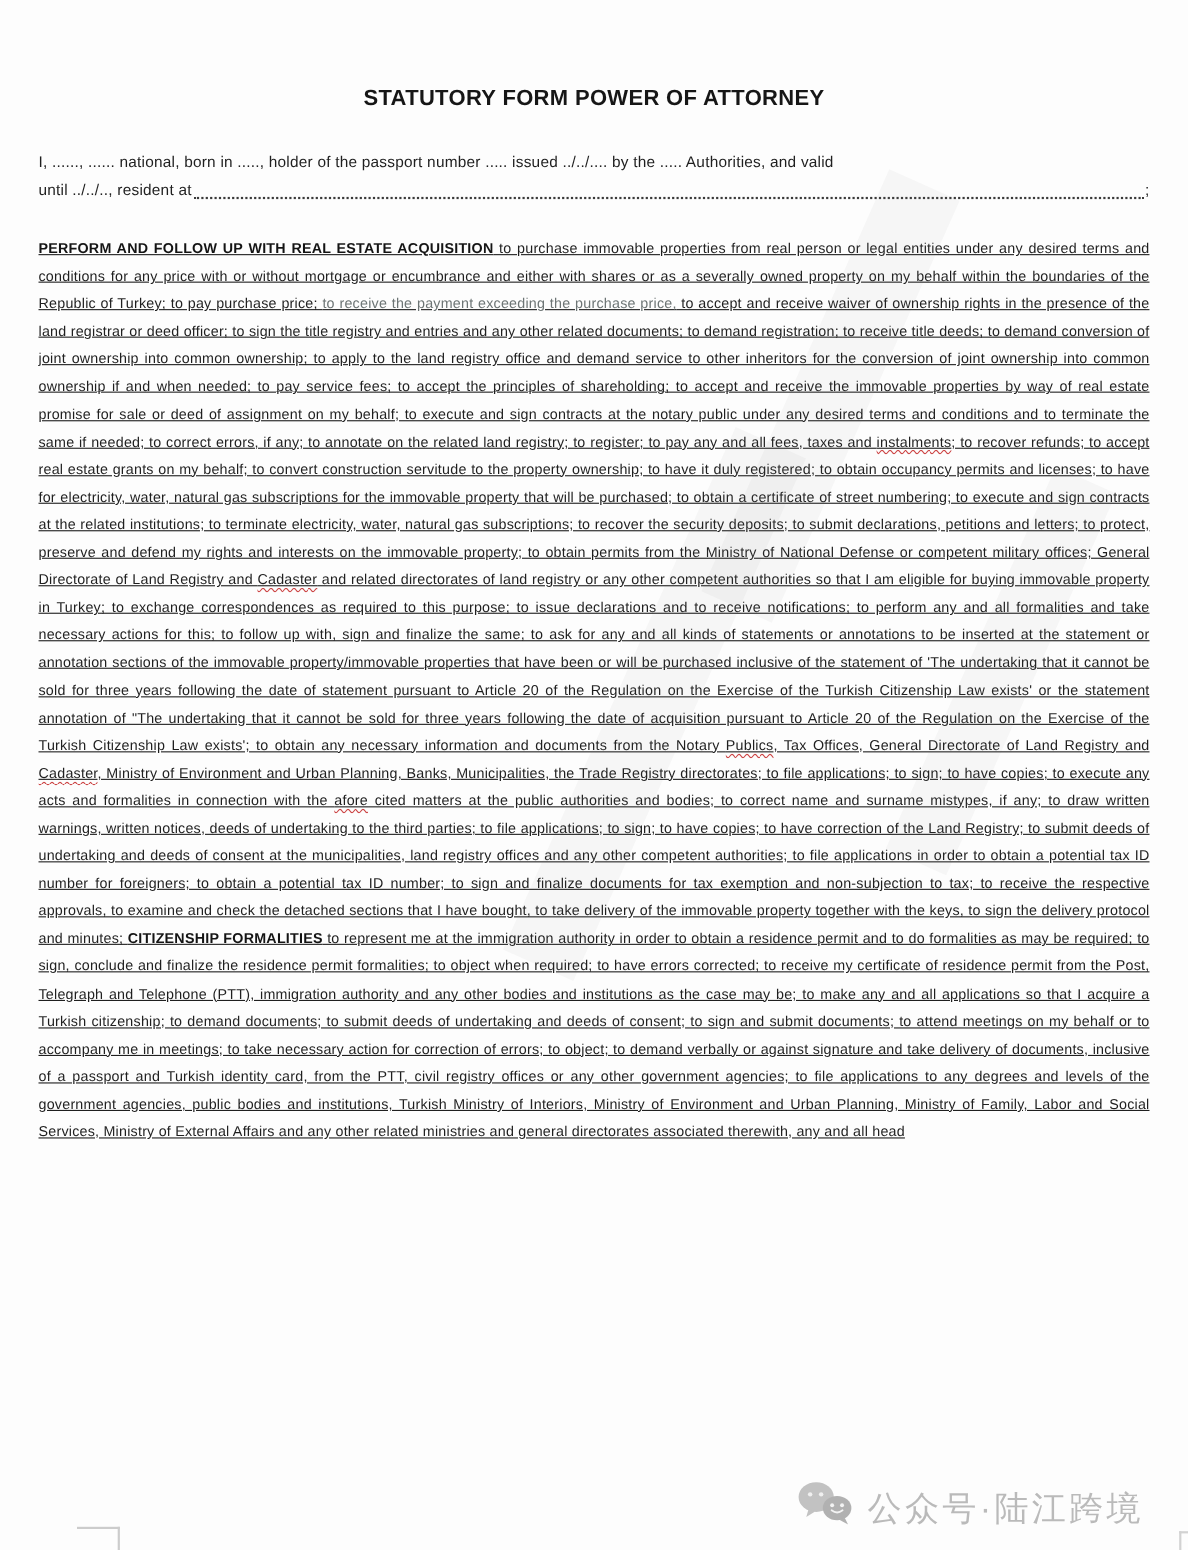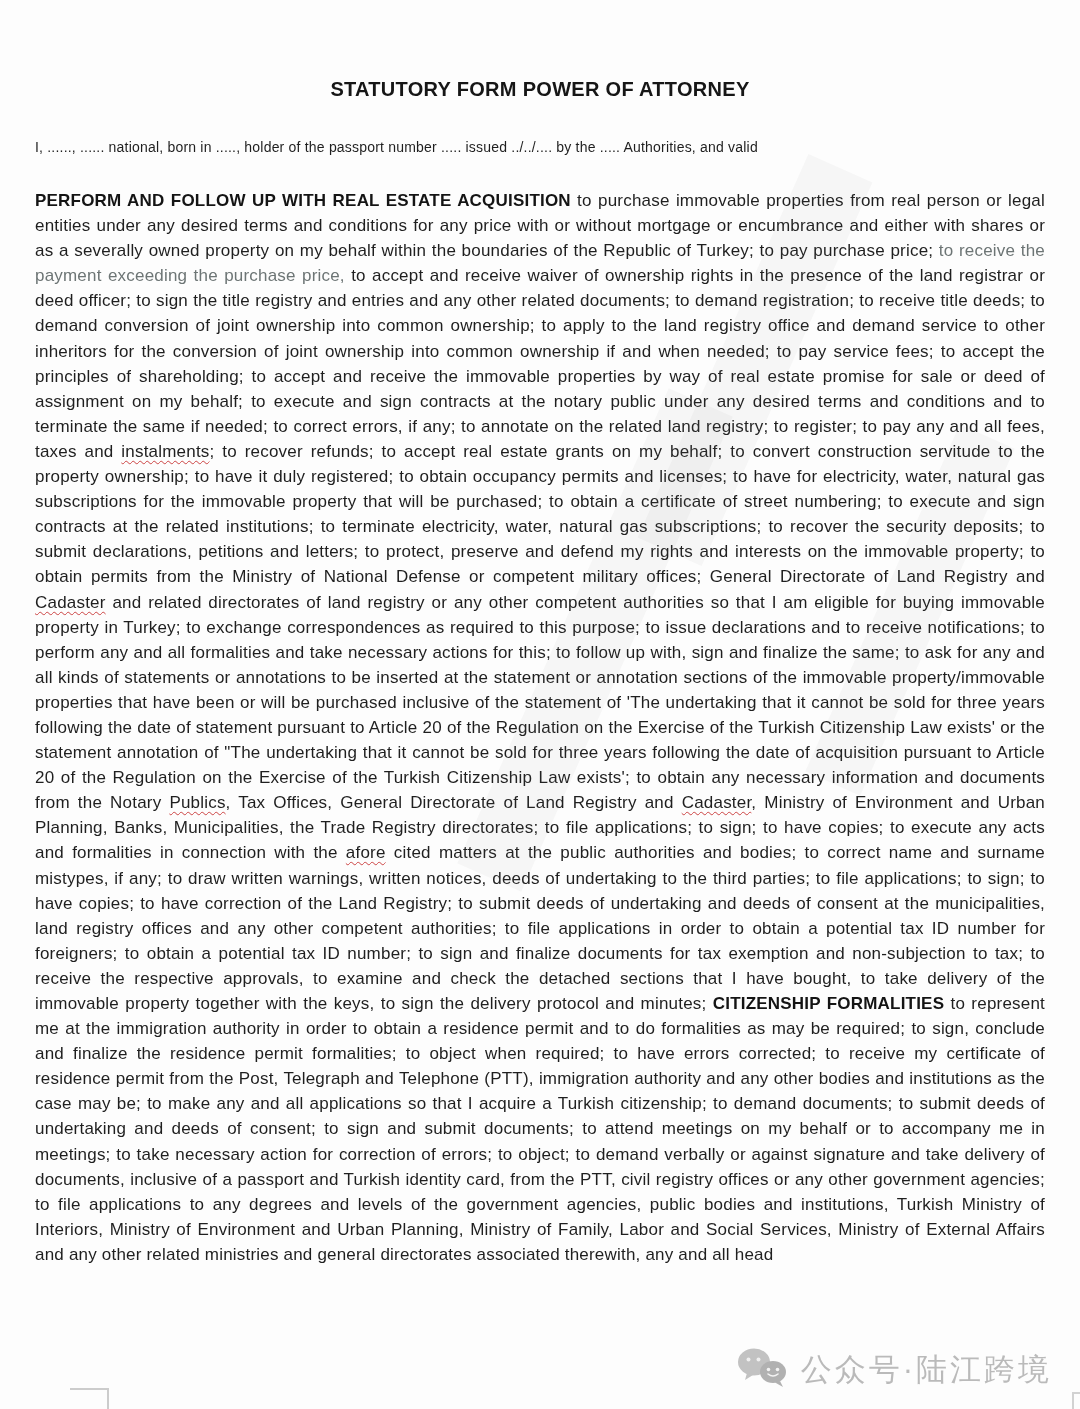--- a/index.html
+++ b/index.html
@@ -37,40 +37,41 @@
   .intro-line2{display:flex;align-items:flex-end;}
   .intro-line2 .pre{white-space:nowrap;}
   .dotfill{
     flex:1 1 auto;
     border-bottom:2px dotted #3a3a3a;
     margin:0 1px 4px 2px;
     height:1px;
   }
   .body-par{
     margin:28px 35px 0 35px;
-    font-size:17px;
+    font-size:13px;
     line-height:25.1px;
     letter-spacing:0.2px;
     text-align:justify;
+    text-decoration:underline;
   }
   .seg-bold{font-weight:700;color:#141414;}
   .seg-gray{color:var(--c-muted_phrase,#6d7575);}
   .seg-misspell{
     text-decoration-line:underline;
     text-decoration-style:wavy;
     text-decoration-color:var(--c-spellcheck_underline,#cc4444);
     text-decoration-thickness:1px;
     text-underline-offset:3px;
   }
   .watermark{
     position:absolute;
-    right:28px;
+    right:40px;
     bottom:16px;
     display:flex;
-    align-items:center;
+    align-items:flex-end;
     gap:12px;
     opacity:0.6;
   }
   .watermark-text{
     font-size:31px;
     color:var(--c-watermark,#8f8f8f);
     letter-spacing:3px;
     white-space:nowrap;
   }
   .corner-left{
@@ -88,20 +89,25 @@
 <div class="page">
 
   <div class="bg-mark m1"></div>
   <div class="bg-mark m2"></div>
   <div class="bg-mark m3"></div>
 
   <h1 class="title">STATUTORY FORM POWER OF ATTORNEY</h1>
 
   <div class="intro">
     <div class="intro-line1">I, ......, ...... national, born in ....., holder of the passport number ..... issued ../../.... by the ..... Authorities, and valid</div>
+    <div class="intro-line2">
+      <span class="pre">until ../../.., resident at</span>
+      <span class="dotfill"></span>
+      <span>;</span>
+    </div>
   </div>
 
   <p class="body-par"><span class="seg-bold">PERFORM AND FOLLOW UP WITH REAL ESTATE ACQUISITION</span><span class="seg-normal"> to purchase immovable properties from real person or legal entities under any desired terms and conditions for any price with or without mortgage or encumbrance and either with shares or as a severally owned property on my behalf within the boundaries of the Republic of Turkey; to pay purchase price; </span><span class="seg-gray">to receive the payment exceeding the purchase price,</span><span class="seg-normal"> to accept and receive waiver of ownership rights in the presence of the land registrar or deed officer; to sign the title registry and entries and any other related documents; to demand registration; to receive title deeds; to demand conversion of joint ownership into common ownership; to apply to the land registry office and demand service to other inheritors for the conversion of joint ownership into common ownership if and when needed; to pay service fees; to accept the principles of shareholding; to accept and receive the immovable properties by way of real estate promise for sale or deed of assignment on my behalf; to execute and sign contracts at the notary public under any desired terms and conditions and to terminate the same if needed; to correct errors, if any; to annotate on the related land registry; to register; to pay any and all fees, taxes and </span><span class="seg-misspell">instalments</span><span class="seg-normal">; to recover refunds; to accept real estate grants on my behalf; to convert construction servitude to the property ownership; to have it duly registered; to obtain occupancy permits and licenses; to have for electricity, water, natural gas subscriptions for the immovable property that will be purchased; to obtain a certificate of street numbering; to execute and sign contracts at the related institutions; to terminate electricity, water, natural gas subscriptions; to recover the security deposits; to submit declarations, petitions and letters; to protect, preserve and defend my rights and interests on the immovable property; to obtain permits from the Ministry of National Defense or competent military offices; General Directorate of Land Registry and </span><span class="seg-misspell">Cadaster</span><span class="seg-normal"> and related directorates of land registry or any other competent authorities so that I am eligible for buying immovable property in Turkey; to exchange correspondences as required to this purpose; to issue declarations and to receive notifications; to perform any and all formalities and take necessary actions for this; to follow up with, sign and finalize the same; to ask for any and all kinds of statements or annotations to be inserted at the statement or annotation sections of the immovable property/immovable properties that have been or will be purchased inclusive of the statement of 'The undertaking that it cannot be sold for three years following the date of statement pursuant to Article 20 of the Regulation on the Exercise of the Turkish Citizenship Law exists' or the statement annotation of "The undertaking that it cannot be sold for three years following the date of acquisition pursuant to Article 20 of the Regulation on the Exercise of the Turkish Citizenship Law exists'; to obtain any necessary information and documents from the Notary </span><span class="seg-misspell">Publics</span><span class="seg-normal">, Tax Offices, General Directorate of Land Registry and </span><span class="seg-misspell">Cadaster</span><span class="seg-normal">, Ministry of Environment and Urban Planning, Banks, Municipalities, the Trade Registry directorates; to file applications; to sign; to have copies; to execute any acts and formalities in connection with the </span><span class="seg-misspell">afore</span><span class="seg-normal"> cited matters at the public authorities and bodies; to correct name and surname mistypes, if any; to draw written warnings, written notices, deeds of undertaking to the third parties; to file applications; to sign; to have copies; to have correction of the Land Registry; to submit deeds of undertaking and deeds of consent at the municipalities, land registry offices and any other competent authorities; to file applications in order to obtain a potential tax ID number for foreigners; to obtain a potential tax ID number; to sign and finalize documents for tax exemption and non-subjection to tax; to receive the respective approvals, to examine and check the detached sections that I have bought, to take delivery of the immovable property together with the keys, to sign the delivery protocol and minutes; </span><span class="seg-bold">CITIZENSHIP FORMALITIES</span><span class="seg-normal"> to represent me at the immigration authority in order to obtain a residence permit and to do formalities as may be required; to sign, conclude and finalize the residence permit formalities; to object when required; to have errors corrected; to receive my certificate of residence permit from the Post, Telegraph and Telephone (PTT), immigration authority and any other bodies and institutions as the case may be; to make any and all applications so that I acquire a Turkish citizenship; to demand documents; to submit deeds of undertaking and deeds of consent; to sign and submit documents; to attend meetings on my behalf or to accompany me in meetings; to take necessary action for correction of errors; to object; to demand verbally or against signature and take delivery of documents, inclusive of a passport and Turkish identity card, from the PTT, civil registry offices or any other government agencies; to file applications to any degrees and levels of the government agencies, public bodies and institutions, Turkish Ministry of Interiors, Ministry of Environment and Urban Planning, Ministry of Family, Labor and Social Services, Ministry of External Affairs and any other related ministries and general directorates associated therewith, any and all head</span></p>
 
   <div class="corner-left"></div>
   <div class="corner-right"></div>
 
   <div class="watermark">
     <span>
       <svg width="52" height="42" viewBox="0 0 52 42" aria-hidden="true">

